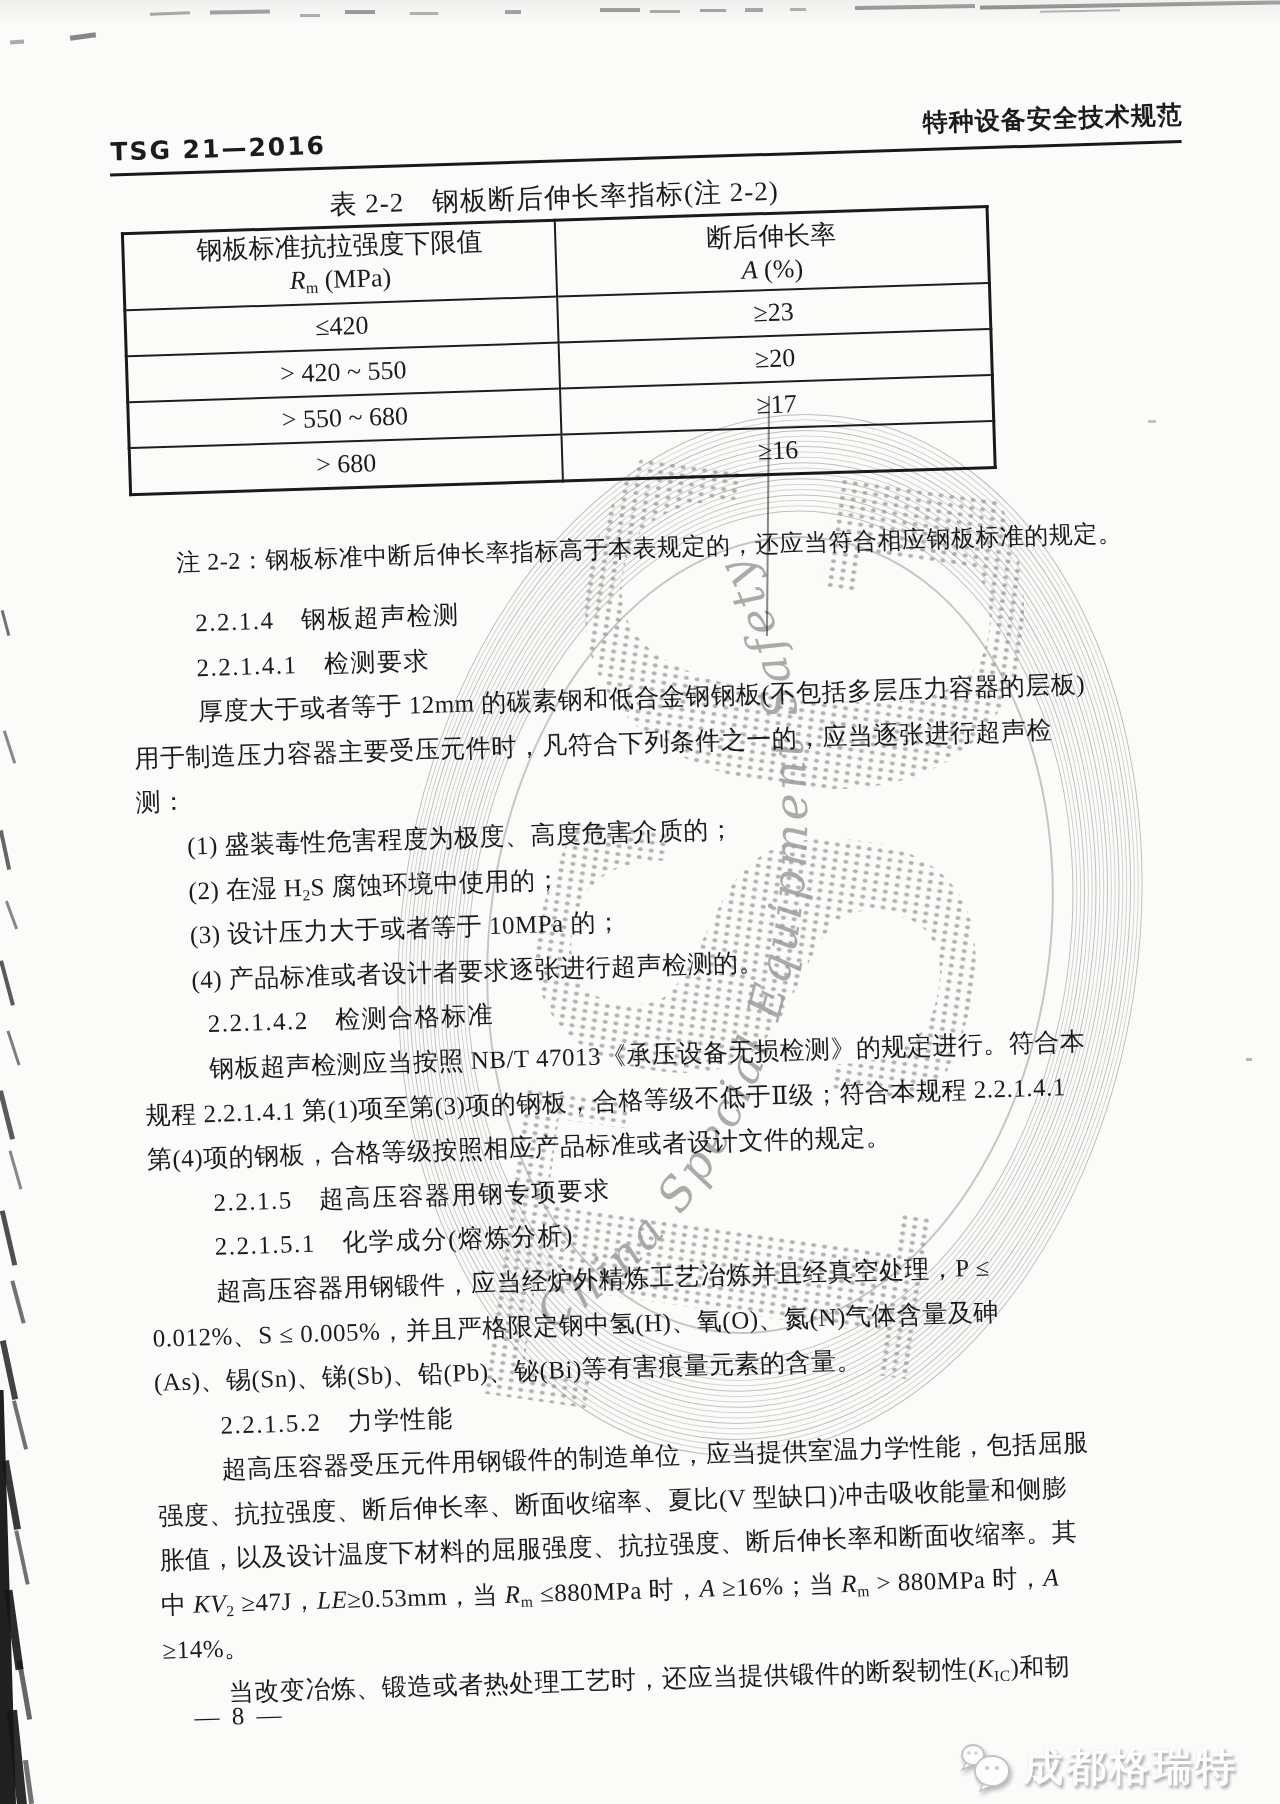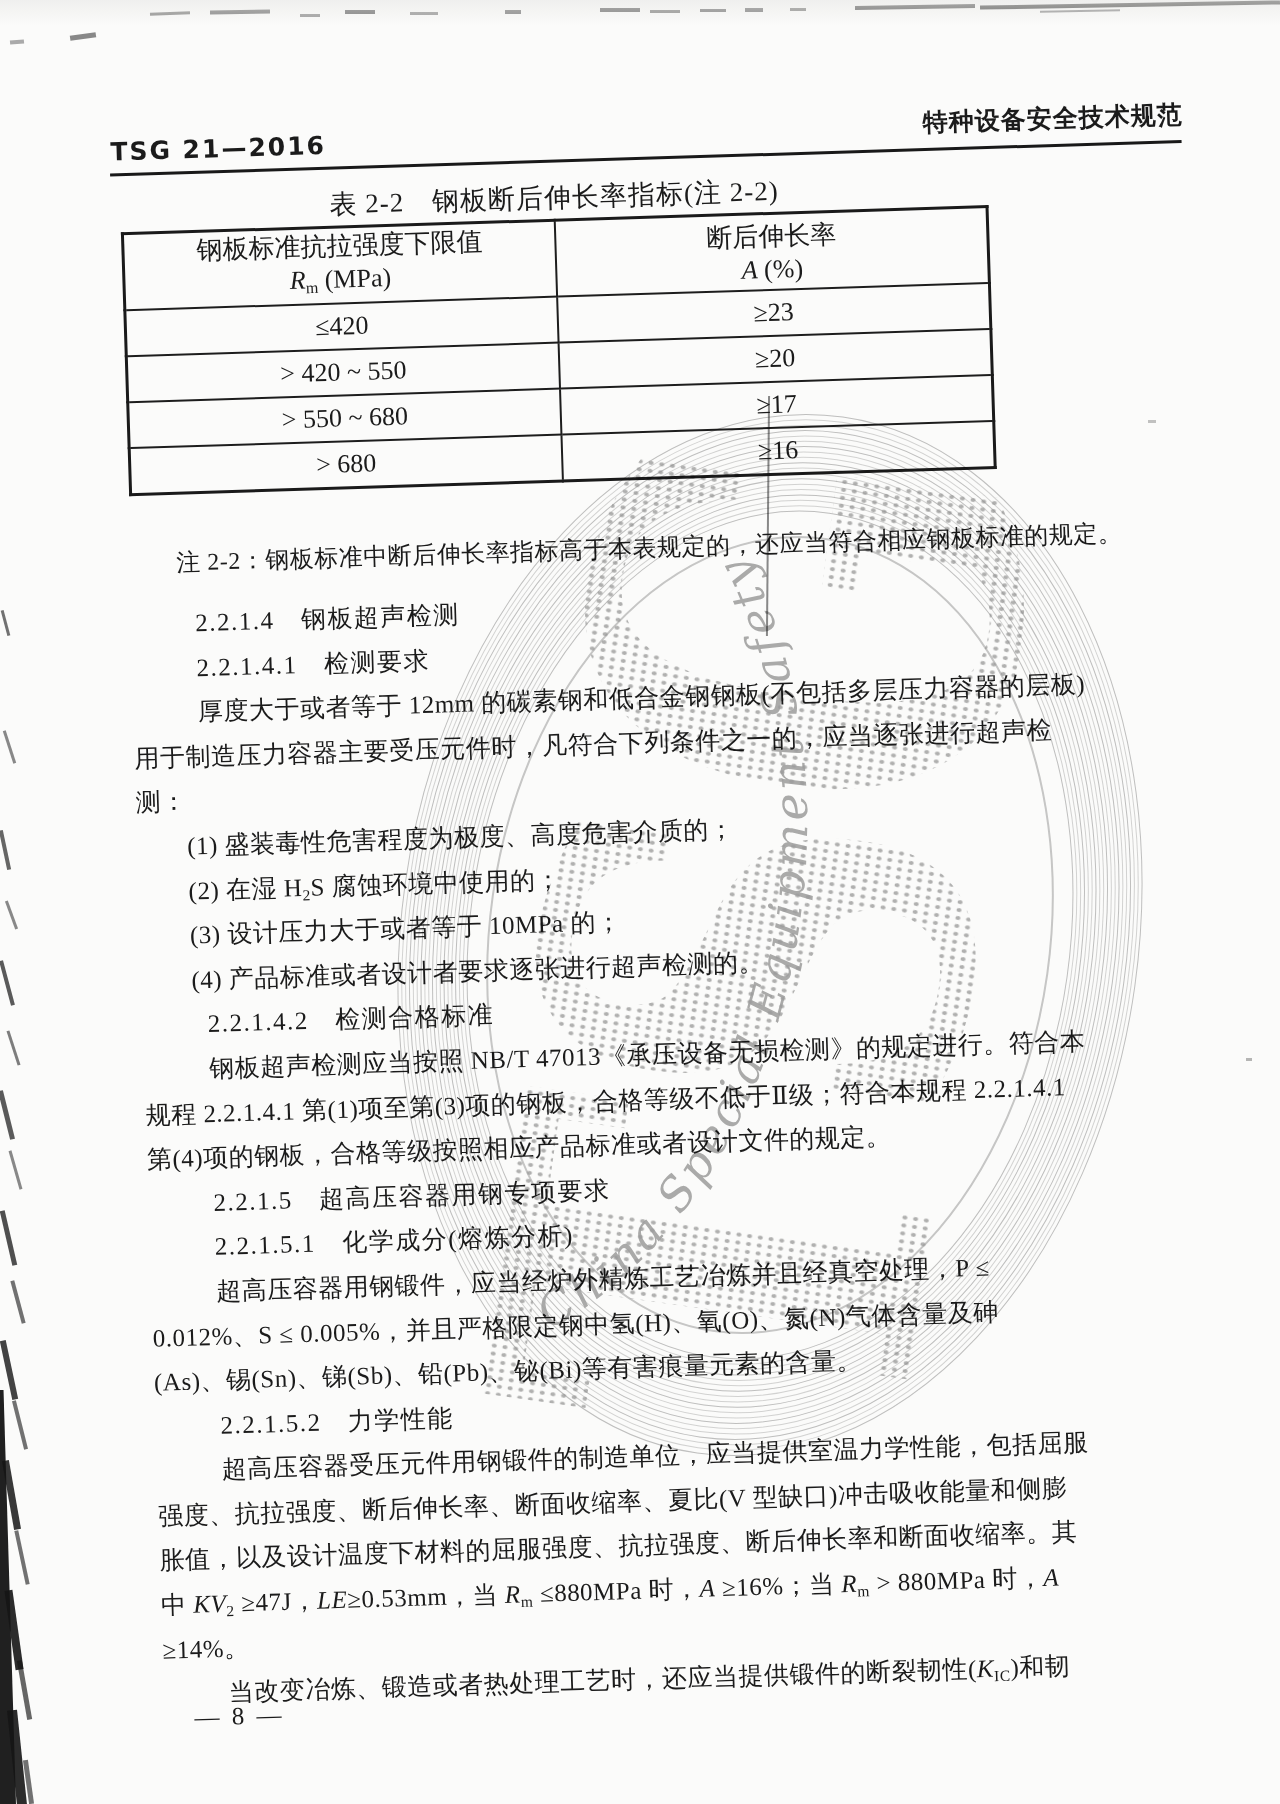--- a/index.html
+++ b/index.html
@@ -210,14 +210,31 @@
       <div class="spk" style="left: 6px; top: 1340px; width: 6px; height: 60px; opacity: 0.8; transform: rotate(-12deg);"></div>
       <div class="spk" style="left: 18px; top: 1400px; width: 4px; height: 50px; opacity: 0.6; transform: rotate(-14deg);"></div>
       <div class="spk" style="left: 8px; top: 1460px; width: 7px; height: 70px; opacity: 0.85; transform: rotate(-10deg);"></div>
       <div class="spk" style="left: 20px; top: 1530px; width: 4px; height: 55px; opacity: 0.6; transform: rotate(-12deg);"></div>
       <div class="spk" style="left: 10px; top: 1590px; width: 8px; height: 80px; opacity: 0.9; transform: rotate(-8deg);"></div>
       <div class="spk" style="left: 22px; top: 1660px; width: 5px; height: 60px; opacity: 0.65; transform: rotate(-10deg);"></div>
       <div class="spk" style="left: 12px; top: 1710px; width: 10px; height: 95px; opacity: 0.9; transform: rotate(-6deg);"></div>
       <div class="spk" style="left: 26px; top: 1760px; width: 5px; height: 44px; opacity: 0.6; transform: rotate(-8deg);"></div>
     </div>
 
+  <div class="stamp">
+    <svg width="54" height="50" viewBox="0 0 54 50">
+      <g fill="#fdfdfc" stroke="#c2c2c2" stroke-width="1.8">
+        <ellipse cx="14" cy="13" rx="11" ry="10"></ellipse>
+        <path d="M 7 21 L 3 28 L 13 23 Z" stroke-width="1.4"></path>
+        <ellipse cx="33" cy="29" rx="17" ry="15"></ellipse>
+        <path d="M 24 42 L 21 49 L 32 44 Z" stroke-width="1.4"></path>
+      </g>
+      <g fill="#cfcfcf" stroke="none">
+        <circle cx="10" cy="11" r="1.8"></circle>
+          <circle cx="17" cy="11" r="1.8"></circle>
+        <circle cx="28" cy="26" r="2.3"></circle>
+          <circle cx="38" cy="26" r="2.3"></circle>
+      </g>
+    </svg>
+    <span class="label">成都格瑞特</span>
+  </div>
 
 </div>
 
 </body></html>

